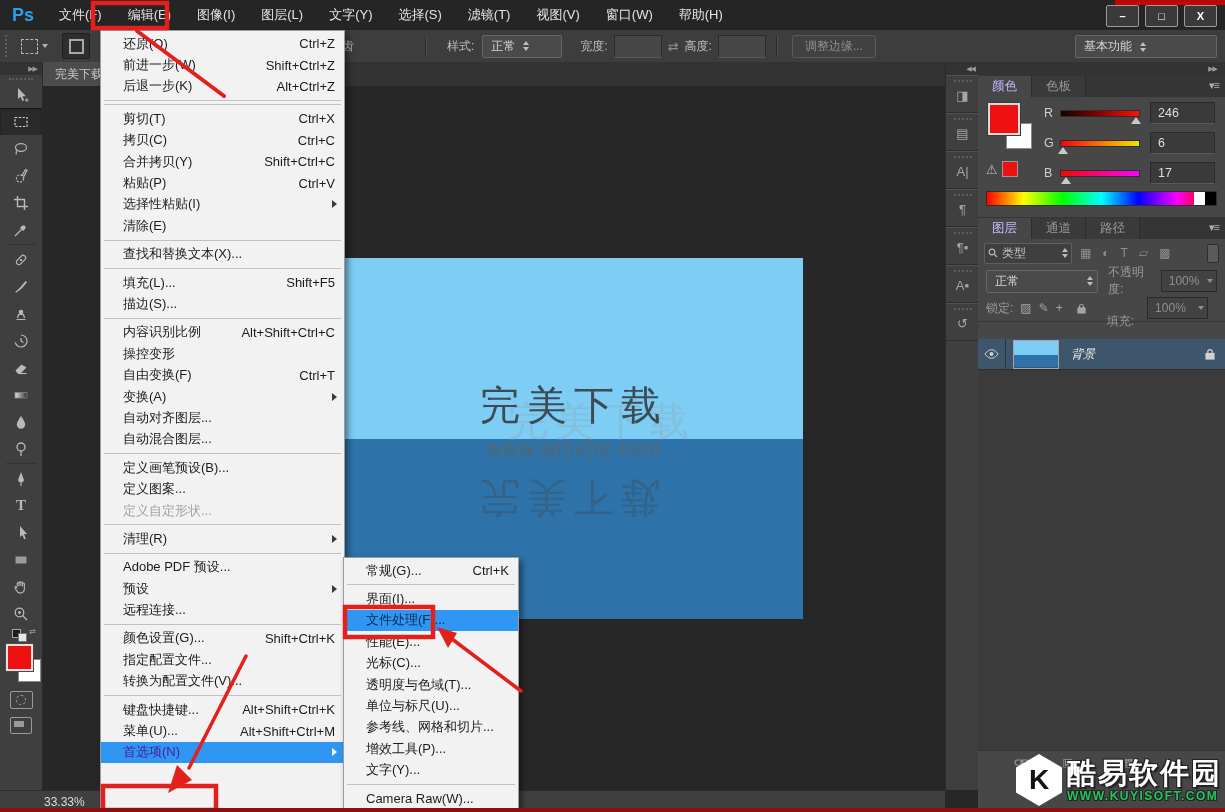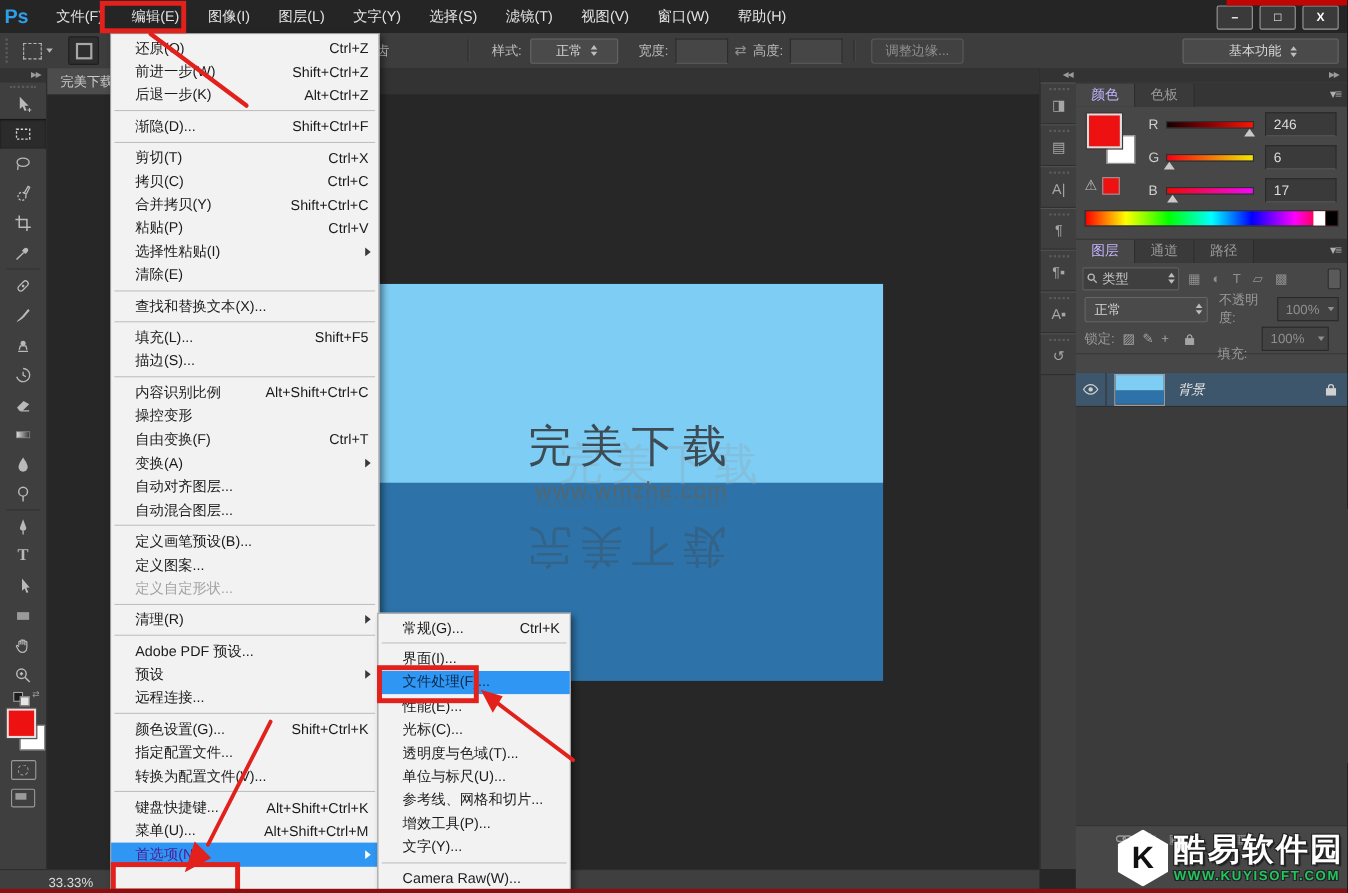--- a/index.html
+++ b/index.html
@@ -1,21 +1,21 @@
 <!DOCTYPE html>
 <html><head>
 <meta charset="utf-8">
 <style>
   html,body{margin:0;padding:0;background:#111;}
   #app{position:relative;width:1225px;height:812px;overflow:hidden;background:#272727;
        font-family:"Liberation Sans","DejaVu Sans",sans-serif;-webkit-font-smoothing:antialiased;}
 
   
   .titlebar{position:absolute;left:0;top:0;width:1225px;height:30px;background:#252525;display:flex;align-items:center;}
-  .ps-logo{color:#2d9fe8;font-weight:bold;font-size:18px;margin-left:4px;letter-spacing:0;}
+  .ps-logo{color:#2d9fe8;font-weight:bold;font-size:18px;margin-left:12px;letter-spacing:0;}
   .menubar{display:flex;margin-left:12px;}
   .menubar-item{color:#e4e4e4;font-size:13px;padding:0 13px;line-height:30px;cursor:default;}
   .winbtns{position:absolute;right:8px;top:5px;display:flex;gap:6px;}
   .winbtn{width:31px;height:20px;border:1px solid #9a9a9a;border-radius:2px;background:#3a3a3a;
           color:#fff;font-size:11px;font-weight:bold;display:flex;align-items:center;justify-content:center;}
   .red-top{position:absolute;left:1115px;top:0;width:110px;height:5px;background:#c00505;z-index:80;}
   .red-bottom{position:absolute;left:0;bottom:0;width:1225px;height:4px;background:#8c0f0f;z-index:80;}
 
   
   .optionsbar{position:absolute;left:0;top:30px;width:1225px;height:32px;background:#3d3d3d;border-bottom:1px solid #2a2a2a;
@@ -23,21 +23,21 @@
   .opt-grip{width:4px;height:22px;margin-left:5px;border-left:2px dotted #5e5e5e;}
   .opt-marquee{width:15px;height:13px;border:1px dashed #b5b5b5;margin-left:10px;}
   .opt-caret{margin-left:4px;width:0;height:0;border-top:4px solid #b5b5b5;border-left:3.5px solid transparent;border-right:3.5px solid transparent;}
   .opt-modebtn{width:26px;height:24px;margin-left:14px;background:#2e2e2e;border:1px solid #1f1f1f;border-radius:2px;
                display:flex;align-items:center;justify-content:center;}
   .opt-modebtn span{width:11px;height:11px;border:2px solid #a8a8a8;display:block;}
   .opt-frag{position:absolute;left:330px;top:0;line-height:32px;color:#bdbdbd;}
   .opt-sep{width:1px;height:20px;background:#2c2c2c;border-right:1px solid #4c4c4c;margin:0 10px;}
   .opt-label{margin-left:10px;}
   .combo{height:21px;background:#4a4a4a;border:1px solid #666;border-radius:2px;display:flex;align-items:center;
-         color:#d6d6d6;padding:0 4px 0 8px;justify-content:center;}
+         color:#d6d6d6;padding:0 4px 0 8px;}
   .spinner{display:flex;flex-direction:column;gap:2px;margin-left:8px;}
   .spinner i{display:block;width:0;height:0;border-left:3.5px solid transparent;border-right:3.5px solid transparent;}
   .spinner .up{border-bottom:4px solid #bdbdbd;}
   .spinner .dn{border-top:4px solid #bdbdbd;}
   .opt-input{width:42px;height:19px;background:#464646;border:1px solid #2a2a2a;border-bottom-color:#5a5a5a;margin-left:6px;}
   .opt-swap{margin:0 6px;color:#8f8f8f;font-size:13px;}
   .opt-btn{height:21px;border:1px solid #5a5a5a;border-radius:3px;color:#8f8f8f;padding:0 12px;line-height:21px;margin-left:4px;background:#414141;}
   .workspace{position:absolute;right:8px;top:5px;width:128px;}
 
   
@@ -566,24 +566,20 @@
       </div>
       <div class="menu-row">
         <span class="mi-label">前进一步(W)</span>
         <span class="mi-shortcut">Shift+Ctrl+Z</span>
       </div>
       <div class="menu-row">
         <span class="mi-label">后退一步(K)</span>
         <span class="mi-shortcut">Alt+Ctrl+Z</span>
       </div>
       <div class="menu-sep"></div>
-      <div class="menu-row">
-        <span class="mi-label">渐隐(D)...</span>
-        <span class="mi-shortcut">Shift+Ctrl+F</span>
-      </div>
       <div class="menu-sep"></div>
       <div class="menu-row">
         <span class="mi-label">剪切(T)</span>
         <span class="mi-shortcut">Ctrl+X</span>
       </div>
       <div class="menu-row">
         <span class="mi-label">拷贝(C)</span>
         <span class="mi-shortcut">Ctrl+C</span>
       </div>
       <div class="menu-row">

